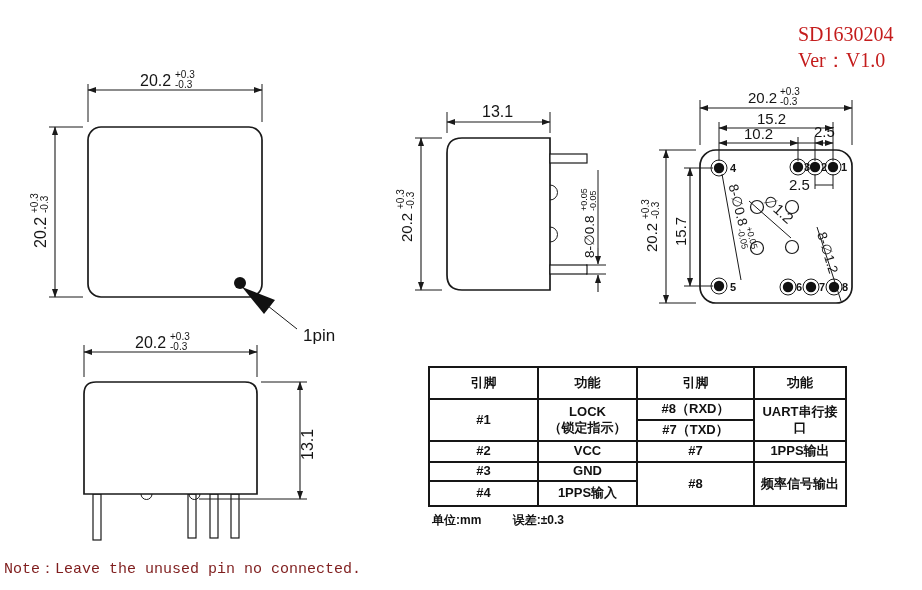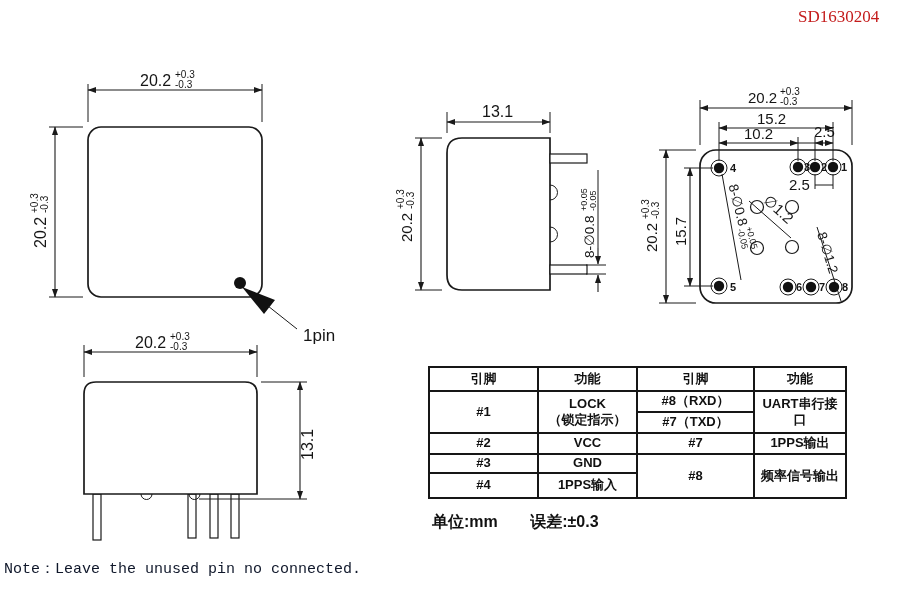--- a/index.html
+++ b/index.html
@@ -16,46 +16,47 @@
   .dia{font-size:13.5px;}
   .dia-lg{font-size:15px;}
   .ln{stroke:#1a1a1a;stroke-width:1;fill:none;}
   .dimln{stroke:#1a1a1a;stroke-width:1.1;fill:none;}
   .body{stroke:#1a1a1a;stroke-width:1.7;fill:#fff;}
   .pinrect{stroke:#1a1a1a;stroke-width:1.2;fill:#fff;}
   .dot{fill:#111;}
   .ring{stroke:#1a1a1a;stroke-width:1;fill:none;}
   .hole{stroke:#1a1a1a;stroke-width:1.2;fill:#fff;}
 
-  #doc-header{position:absolute;left:798px;top:6px;width:120px;
-    font-family:"Liberation Serif",serif;font-size:17px;line-height:1.3;
+  #doc-header{position:absolute;left:798px;top:21px;width:120px;
+    font-family:"Liberation Serif",serif;font-size:20px;line-height:1.3;
     color:#c41c1c;white-space:nowrap;}
 
   #pin-table{position:absolute;left:428px;top:366px;border-collapse:collapse;
     table-layout:fixed;}
   #pin-table td,#pin-table th{border:2px solid #161616;text-align:center;
     vertical-align:middle;font-size:13px;font-weight:bold;padding:0 2px;
     line-height:1.25;}
   .c1{width:103px;} .c2{width:93px;} .c3{width:111px;} .c4{width:86px;}
-  .rh{height:24px;} .r1{height:21px;} .r2{height:21px;}
+  .rh{height:32px;} .r1{height:21px;} .r2{height:21px;}
   .r3{height:21px;} .r4{height:19px;} .r5{height:25px;}
 
-  #units-line{position:absolute;left:432px;top:512px;font-size:16px;
+  #units-line{position:absolute;left:432px;top:512px;font-size:12px;
     font-weight:bold;}
   #units-line span{margin-right:28px;}
 
   #foot-note{position:absolute;left:4px;top:559px;
-    font-family:"Liberation Mono",monospace;font-size:15px;color:#0f172a;
+    font-family:"Liberation Mono",monospace;font-size:15px;color:#7f1d1d;
     white-space:nowrap;}
 </style>
 </head>
 <body>
 
 <div id="doc-header">
   <div>SD1630204</div>
+  <div>Ver：V1.0</div>
 </div>
 
 <svg style="left:25px;top:55px" width="330" height="300" viewBox="25 55 330 300">
   <defs>
     <marker id="arr" viewBox="0 0 10 10" refX="9" refY="5" markerWidth="8.5" markerHeight="8.5" orient="auto-start-reverse">
       <path d="M0,1.6 L9.5,5 L0,8.4 Z" fill="#1a1a1a"></path>
     </marker>
   </defs>
   <rect class="body" x="88" y="127" width="174" height="170" rx="13"></rect>
 

